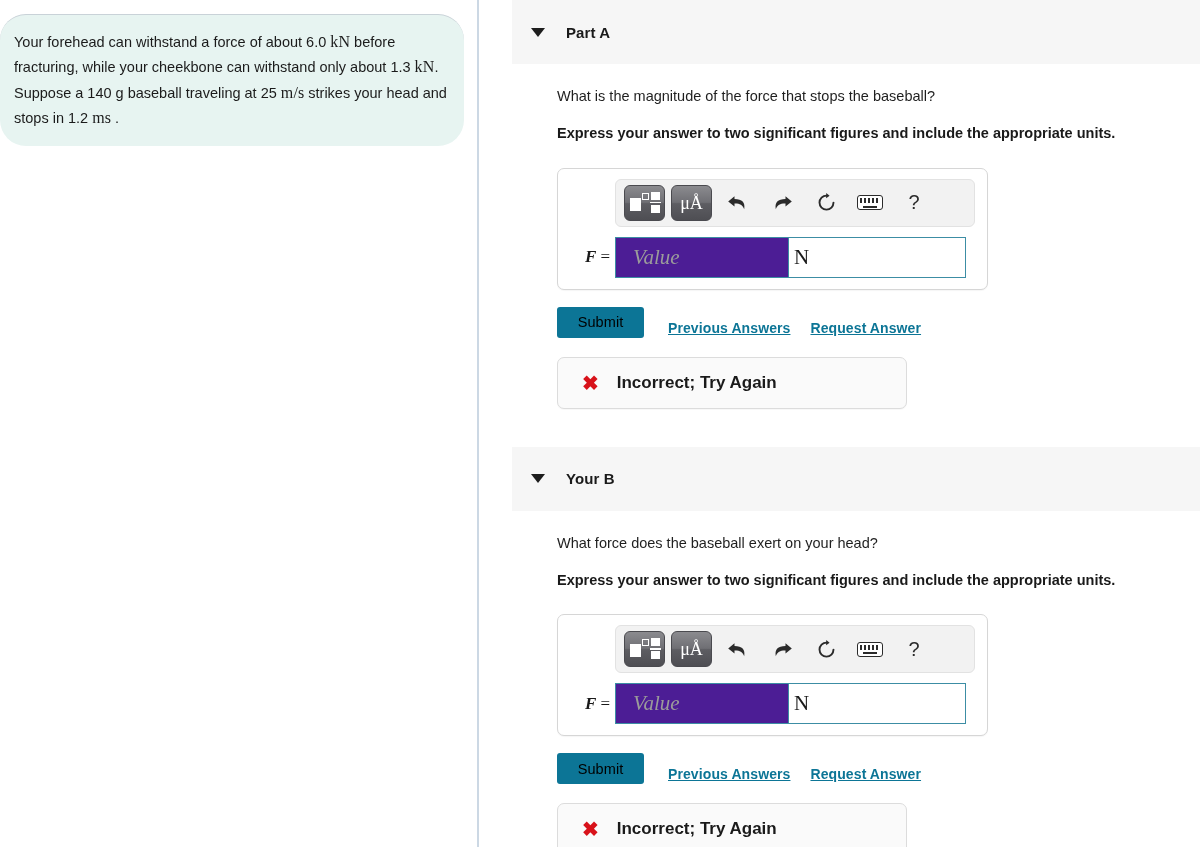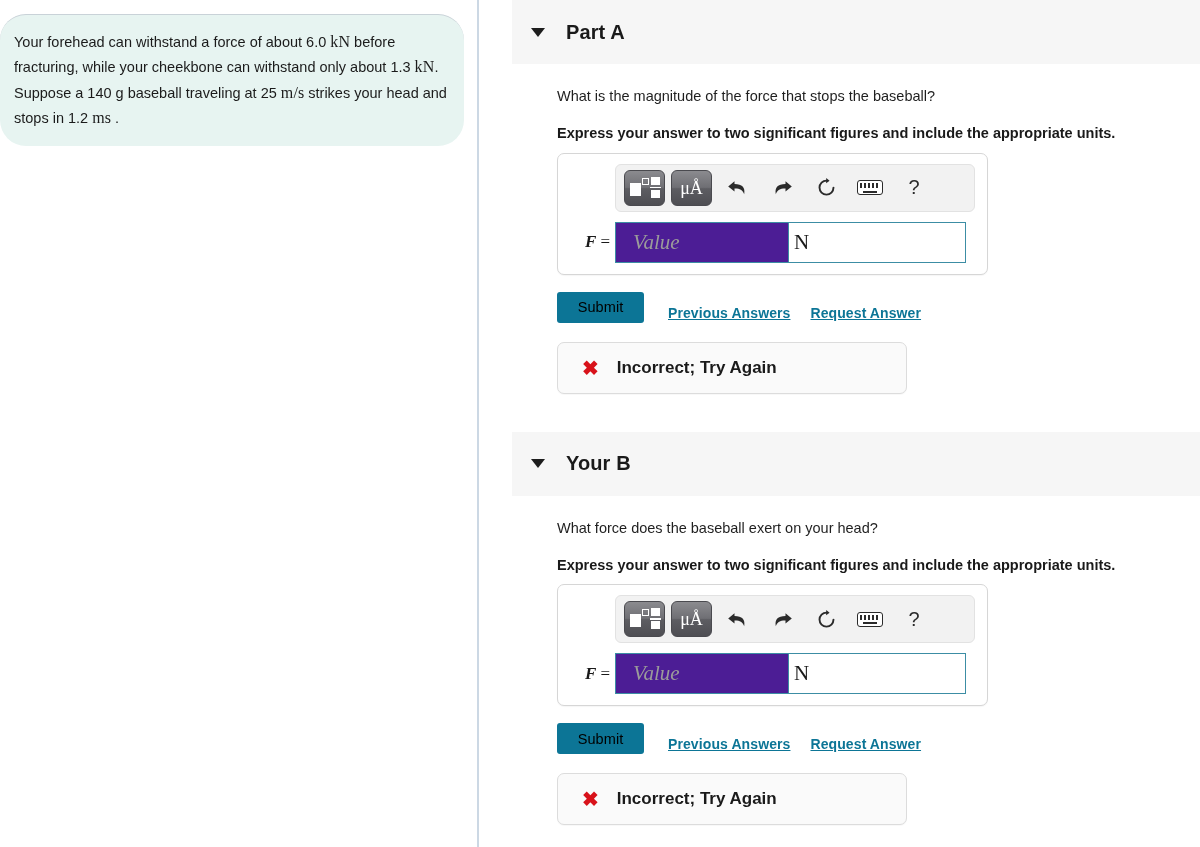--- a/index.html
+++ b/index.html
@@ -74,21 +74,21 @@
   .caret {
     width: 0; height: 0;
     border-left: 7px solid transparent;
     border-right: 7px solid transparent;
     border-top: 9px solid #1d1d1d;
     margin-left: 19px;
     margin-right: 21px;
     cursor: pointer;
   }
   .part-title {
-    font-size: 20px;
+    font-size: 15px;
     font-weight: bold;
     color: #1a1a1a;
     letter-spacing: 0.1px;
   }
 
   .part-body {
     padding-left: 78px;
     padding-right: 20px;
   }
 
@@ -101,21 +101,21 @@
   .q-instruction {
     font-size: 14.5px;
     font-weight: bold;
     color: #1a1a1a;
     margin-top: 17px;
     line-height: 1.4;
   }
 
   
   .answer-panel {
-    margin-top: 9px;
+    margin-top: 24px;
     width: 431px;
     border: 1px solid #d6d6d6;
     border-radius: 7px;
     background: #ffffff;
     padding: 10px 19px 11px 11px;
     box-shadow: 0 1px 1px rgba(0,0,0,0.04);
   }
 
   .mathbar {
     margin-left: 46px;

